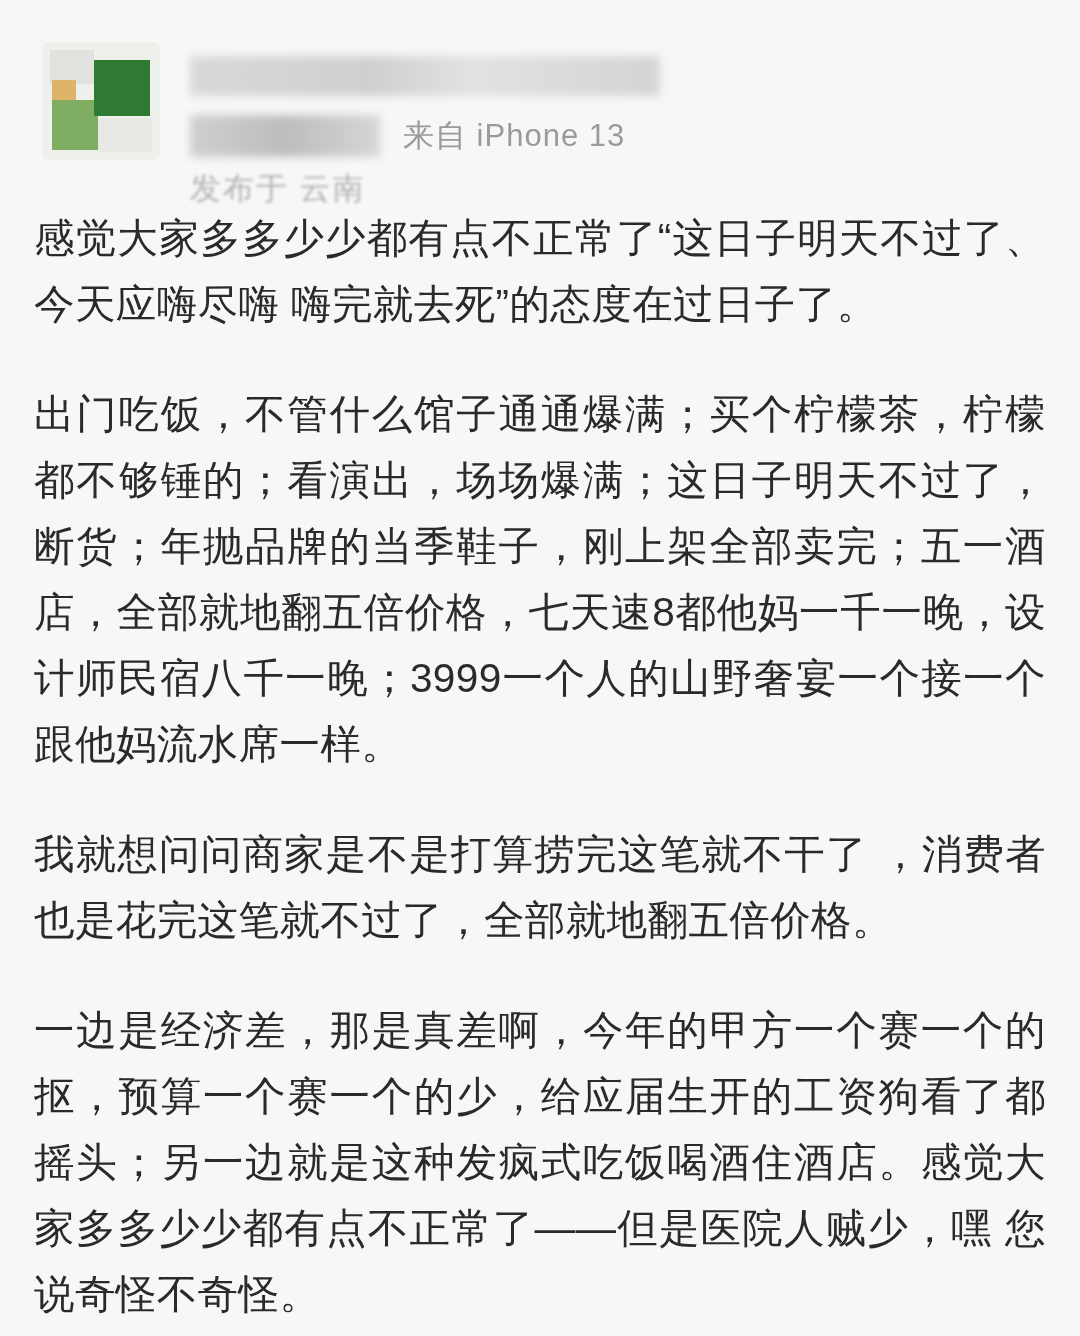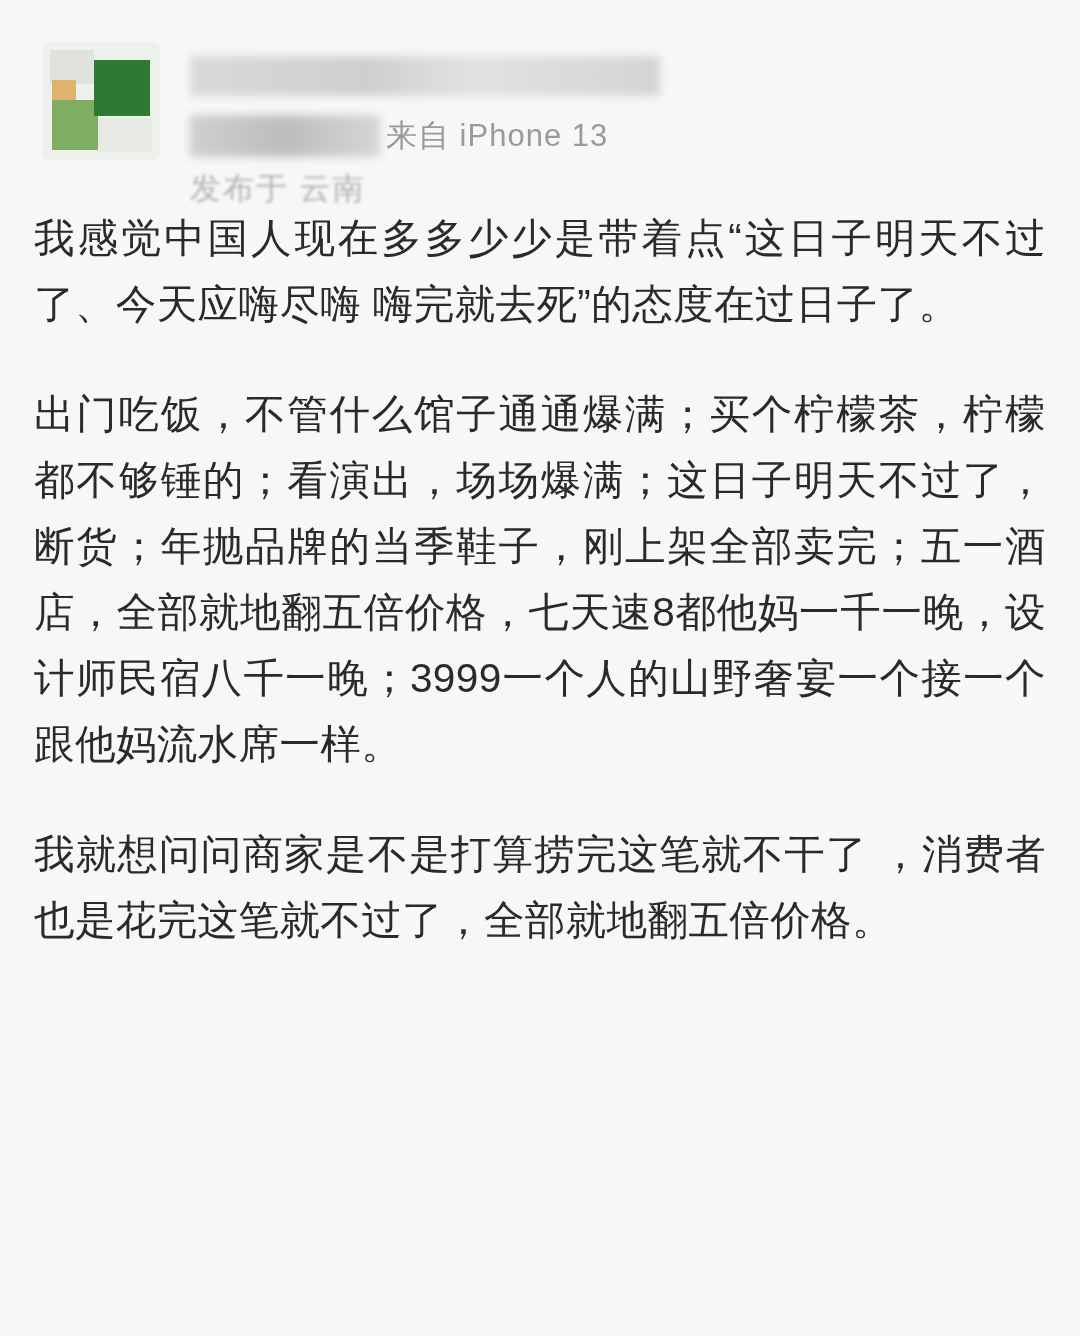--- a/index.html
+++ b/index.html
@@ -107,21 +107,21 @@
     width: 190px;
     height: 42px;
     background: linear-gradient(90deg, #cfcfcf 0%, #bdbdbd 50%, #d6d6d6 100%);
     filter: blur(4px);
     border-radius: 3px;
     color: transparent;
     overflow: hidden;
     font-size: 30px;
   }
   .device-text {
-    margin-left: 6px;
+    margin-left: 23px;
     color: #9a9a9a;
     font-size: 31px;
     letter-spacing: 1px;
     filter: blur(0.7px);
     white-space: nowrap;
   }
   .publish-loc {
     position: absolute;
     left: 0;
     top: 112px;
@@ -168,18 +168,19 @@
         <span class="sub-blur">████</span>
         <span class="device-text">来自 iPhone 13</span>
       </div>
 
       <div class="publish-loc">发布于 云南</div>
     </div>
 
   </div>
 
   <div class="body-text">
-    <p>我感觉中国人现在多多少少是带着点“这日子明天不过了、今天应嗨尽嗨 嗨完就去死”的态度在过日子了。</p>
+    <p>感觉大家多多少少都有点不正常了“这日子明天不过了、今天应嗨尽嗨 嗨完就去死”的态度在过日子了。</p>
     <p>出门吃饭，不管什么馆子通通爆满；买个柠檬茶，柠檬都不够锤的；看演出，场场爆满；这日子明天不过了，断货；年抛品牌的当季鞋子，刚上架全部卖完；五一酒店，全部就地翻五倍价格，七天速8都他妈一千一晚，设计师民宿八千一晚；3999一个人的山野奢宴一个接一个跟他妈流水席一样。</p>
     <p>我就想问问商家是不是打算捞完这笔就不干了 ，消费者也是花完这笔就不过了，全部就地翻五倍价格。</p>
+    <p>一边是经济差，那是真差啊，今年的甲方一个赛一个的抠，预算一个赛一个的少，给应届生开的工资狗看了都摇头；另一边就是这种发疯式吃饭喝酒住酒店。感觉大家多多少少都有点不正常了——但是医院人贼少，嘿 您说奇怪不奇怪。</p>
   </div>
 
 </div>
 
 </body></html>

